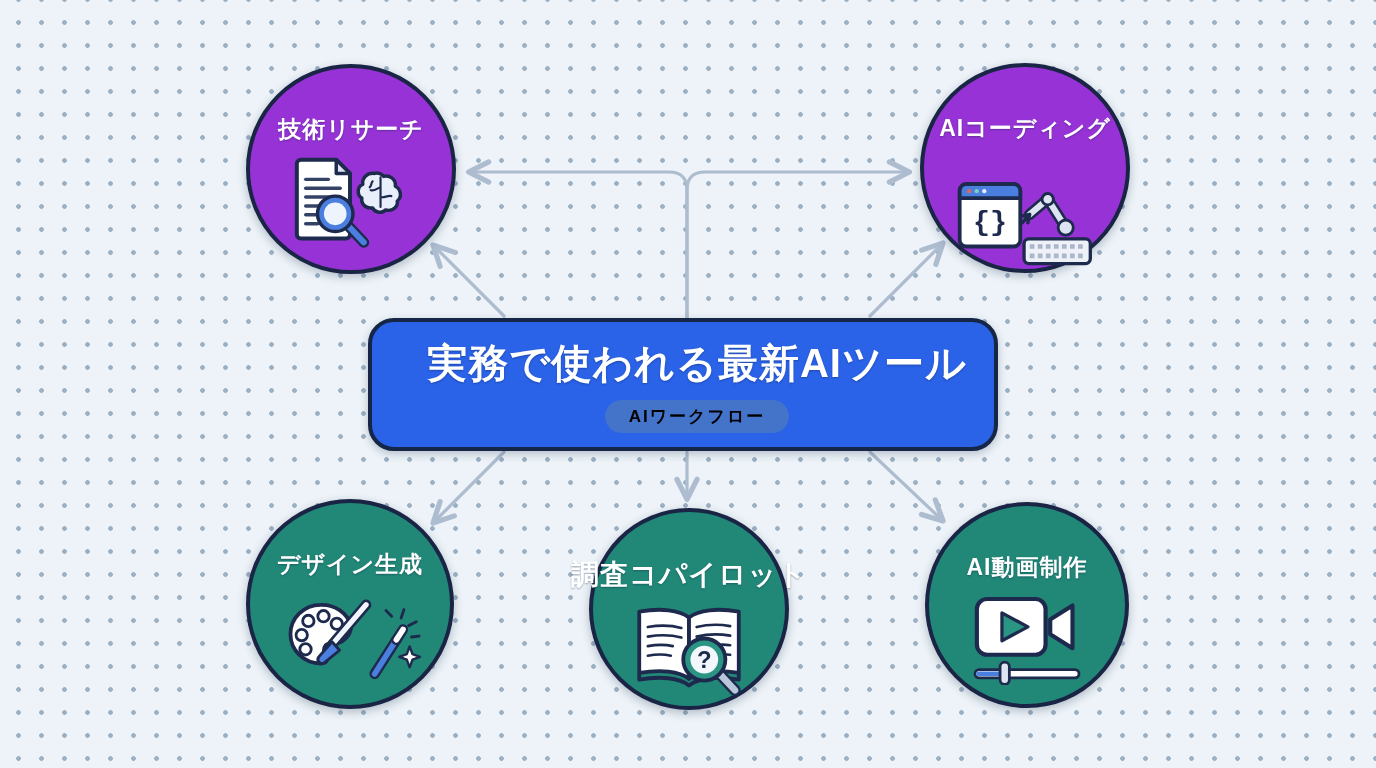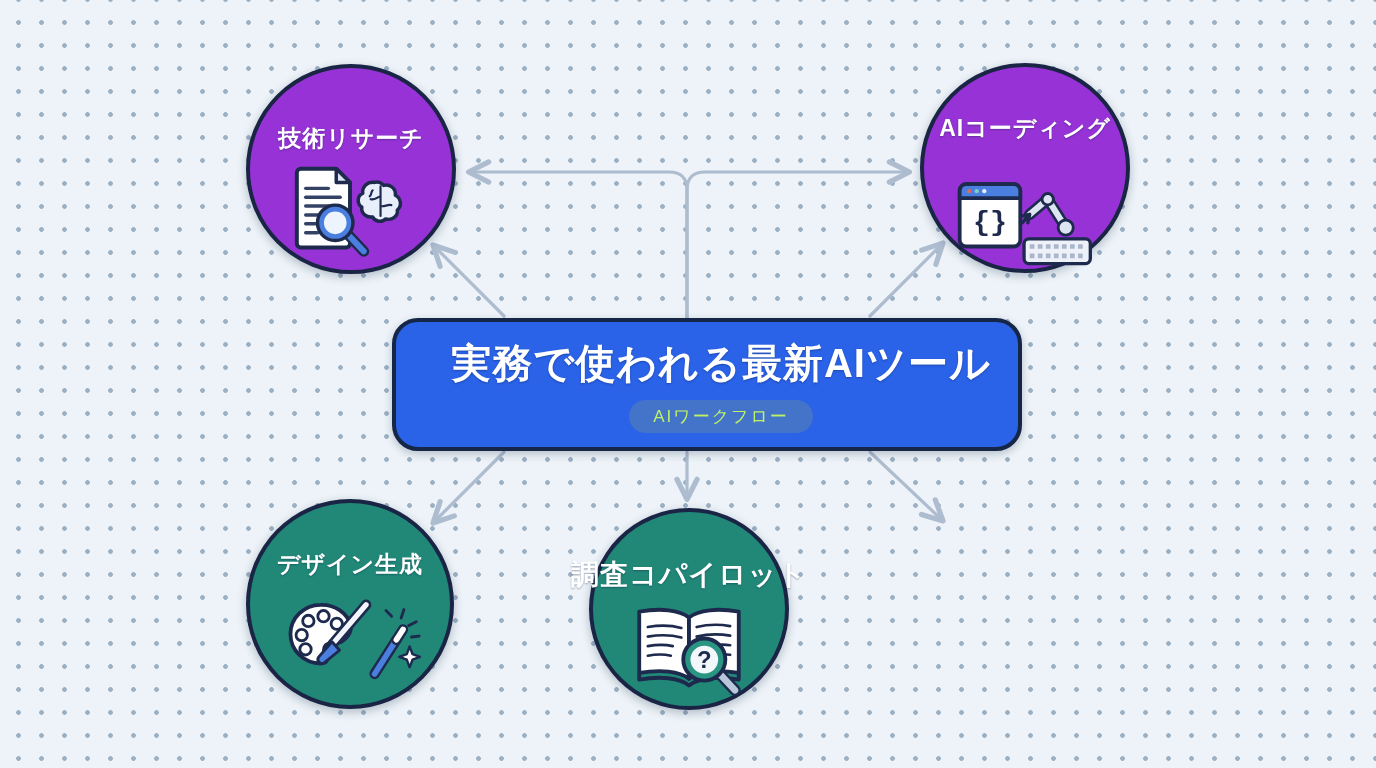--- a/index.html
+++ b/index.html
@@ -11,34 +11,34 @@
   .canvas {
     position:relative; width:1376px; height:768px;
     background-color:#edf3f8;
     background-image: radial-gradient(circle, #9cb0c4 2px, rgba(156,176,196,0) 2.7px);
     background-size: 23px 23px;
     background-position: 7px 11px;
   }
   .connectors { position:absolute; left:0; top:0; z-index:1; }
 
   .center-box {
-    position:absolute; left:392px; top:318px; width:630px; height:133px;
+    position:absolute; left:368px; top:318px; width:630px; height:133px;
     background:#2a62e8;
     border:4px solid #152647; border-radius:26px;
     display:flex; flex-direction:column; align-items:center; justify-content:center;
     gap:9px; z-index:3;
     box-shadow:0 3px 8px rgba(18,38,70,0.25);
     padding-left:28px;
   }
   .center-title {
     color:#ffffff; font-size:40px; font-weight:800; letter-spacing:1px;
     white-space:nowrap; text-shadow:0 1px 2px rgba(10,25,60,0.35);
   }
   .center-badge {
-    background:#4473ca; color:#bef264; font-size:17px; font-weight:400;
+    background:#4473ca; color:#000000; font-size:17px; font-weight:700;
     padding:5px 24px; border-radius:999px; letter-spacing:2px; white-space:nowrap;
   }
 
   .node {
     position:absolute; border-radius:50%;
     border:4px solid #1a2545; z-index:2;
     display:flex; flex-direction:column; align-items:center;
     padding-top:46px;
     box-shadow:0 3px 10px rgba(18,38,70,0.28);
   }
@@ -77,21 +77,21 @@
       <path d="M687,452 V498" marker-end="url(#arw)"></path>
       <path d="M870,452 L942,520" marker-end="url(#arw)"></path>
     </g>
   </svg>
 
   <div class="center-box" style="background-color: rgb(42, 98, 232);">
     <div class="center-title">実務で使われる最新AIツール</div>
     <div class="center-badge" style="background-color: rgb(68, 115, 202);">AIワークフロー</div>
   </div>
 
-  <div class="node pos-tl" style="background-color: rgb(151, 51, 214); justify-content: center;">
+  <div class="node pos-tl" style="background-color: rgb(151, 51, 214);">
     <div class="node-label">技術リサーチ</div>
     <svg class="node-icon" width="128" height="100" viewBox="0 0 130 100">
       <path d="M14,6 h36 l14,14 v62 a4,4 0 0 1 -4,4 h-46 a4,4 0 0 1 -4,-4 v-72 a4,4 0 0 1 4,-4 z" fill="#ffffff" stroke="#1d2a4d" stroke-width="4" stroke-linejoin="round"></path>
       <path d="M50,6 l14,14 h-14 z" fill="#dbe4f0" stroke="#1d2a4d" stroke-width="3.5" stroke-linejoin="round"></path>
       <g stroke="#344265" stroke-width="3.5" stroke-linecap="round">
         <line x1="19" y1="26" x2="42" y2="26"></line>
         <line x1="19" y1="35" x2="54" y2="35"></line>
         <line x1="19" y1="44" x2="54" y2="44"></line>
         <line x1="19" y1="53" x2="33" y2="53"></line>
         <line x1="19" y1="62" x2="31" y2="62"></line>
@@ -173,14 +173,25 @@
         <path d="M92,56 c8,-2 14,-2 21,-1"></path>
       </g>
       <line x1="103" y1="76" x2="118" y2="92" stroke="#1d2a4d" stroke-width="12" stroke-linecap="round"></line>
       <line x1="103" y1="76" x2="118" y2="92" stroke="#b9c7da" stroke-width="7" stroke-linecap="round"></line>
       <circle cx="86" cy="60" r="22" fill="#2a9583" stroke="#1d2a4d" stroke-width="4"></circle>
       <circle cx="86" cy="60" r="14.5" fill="#f2f7fc"></circle>
       <text x="86" y="69" font-size="25" font-weight="bold" fill="#1d2a4d" text-anchor="middle">?</text>
     </svg>
   </div>
 
+  <div class="node pos-br" style="background-color: rgb(33, 136, 120);">
+    <div class="node-label">AI動画制作</div>
+    <svg class="node-icon" width="130" height="94" viewBox="0 0 140 100">
+      <rect x="16" y="8" width="74" height="60" rx="11" fill="#ffffff" stroke="#1d2a4d" stroke-width="4.5"></rect>
+      <path d="M43,23 L71,38 L43,53 z" fill="#2a9583" stroke="#1d2a4d" stroke-width="3.5" stroke-linejoin="round"></path>
+      <path d="M95,30 L119,15 V61 L95,46 z" fill="#ffffff" stroke="#1d2a4d" stroke-width="4.5" stroke-linejoin="round"></path>
+      <rect x="14" y="84" width="112" height="9" rx="4.5" fill="#ffffff" stroke="#1d2a4d" stroke-width="3"></rect>
+      <path d="M18,86 h26 v5 h-26 a2.5,2.5 0 0 1 0,-5 z" fill="#4a7fe0"></path>
+      <rect x="41" y="76" width="10" height="24" rx="5" fill="#dde5f2" stroke="#1d2a4d" stroke-width="3"></rect>
+    </svg>
+  </div>
 
 </div>
 
 </body></html>

